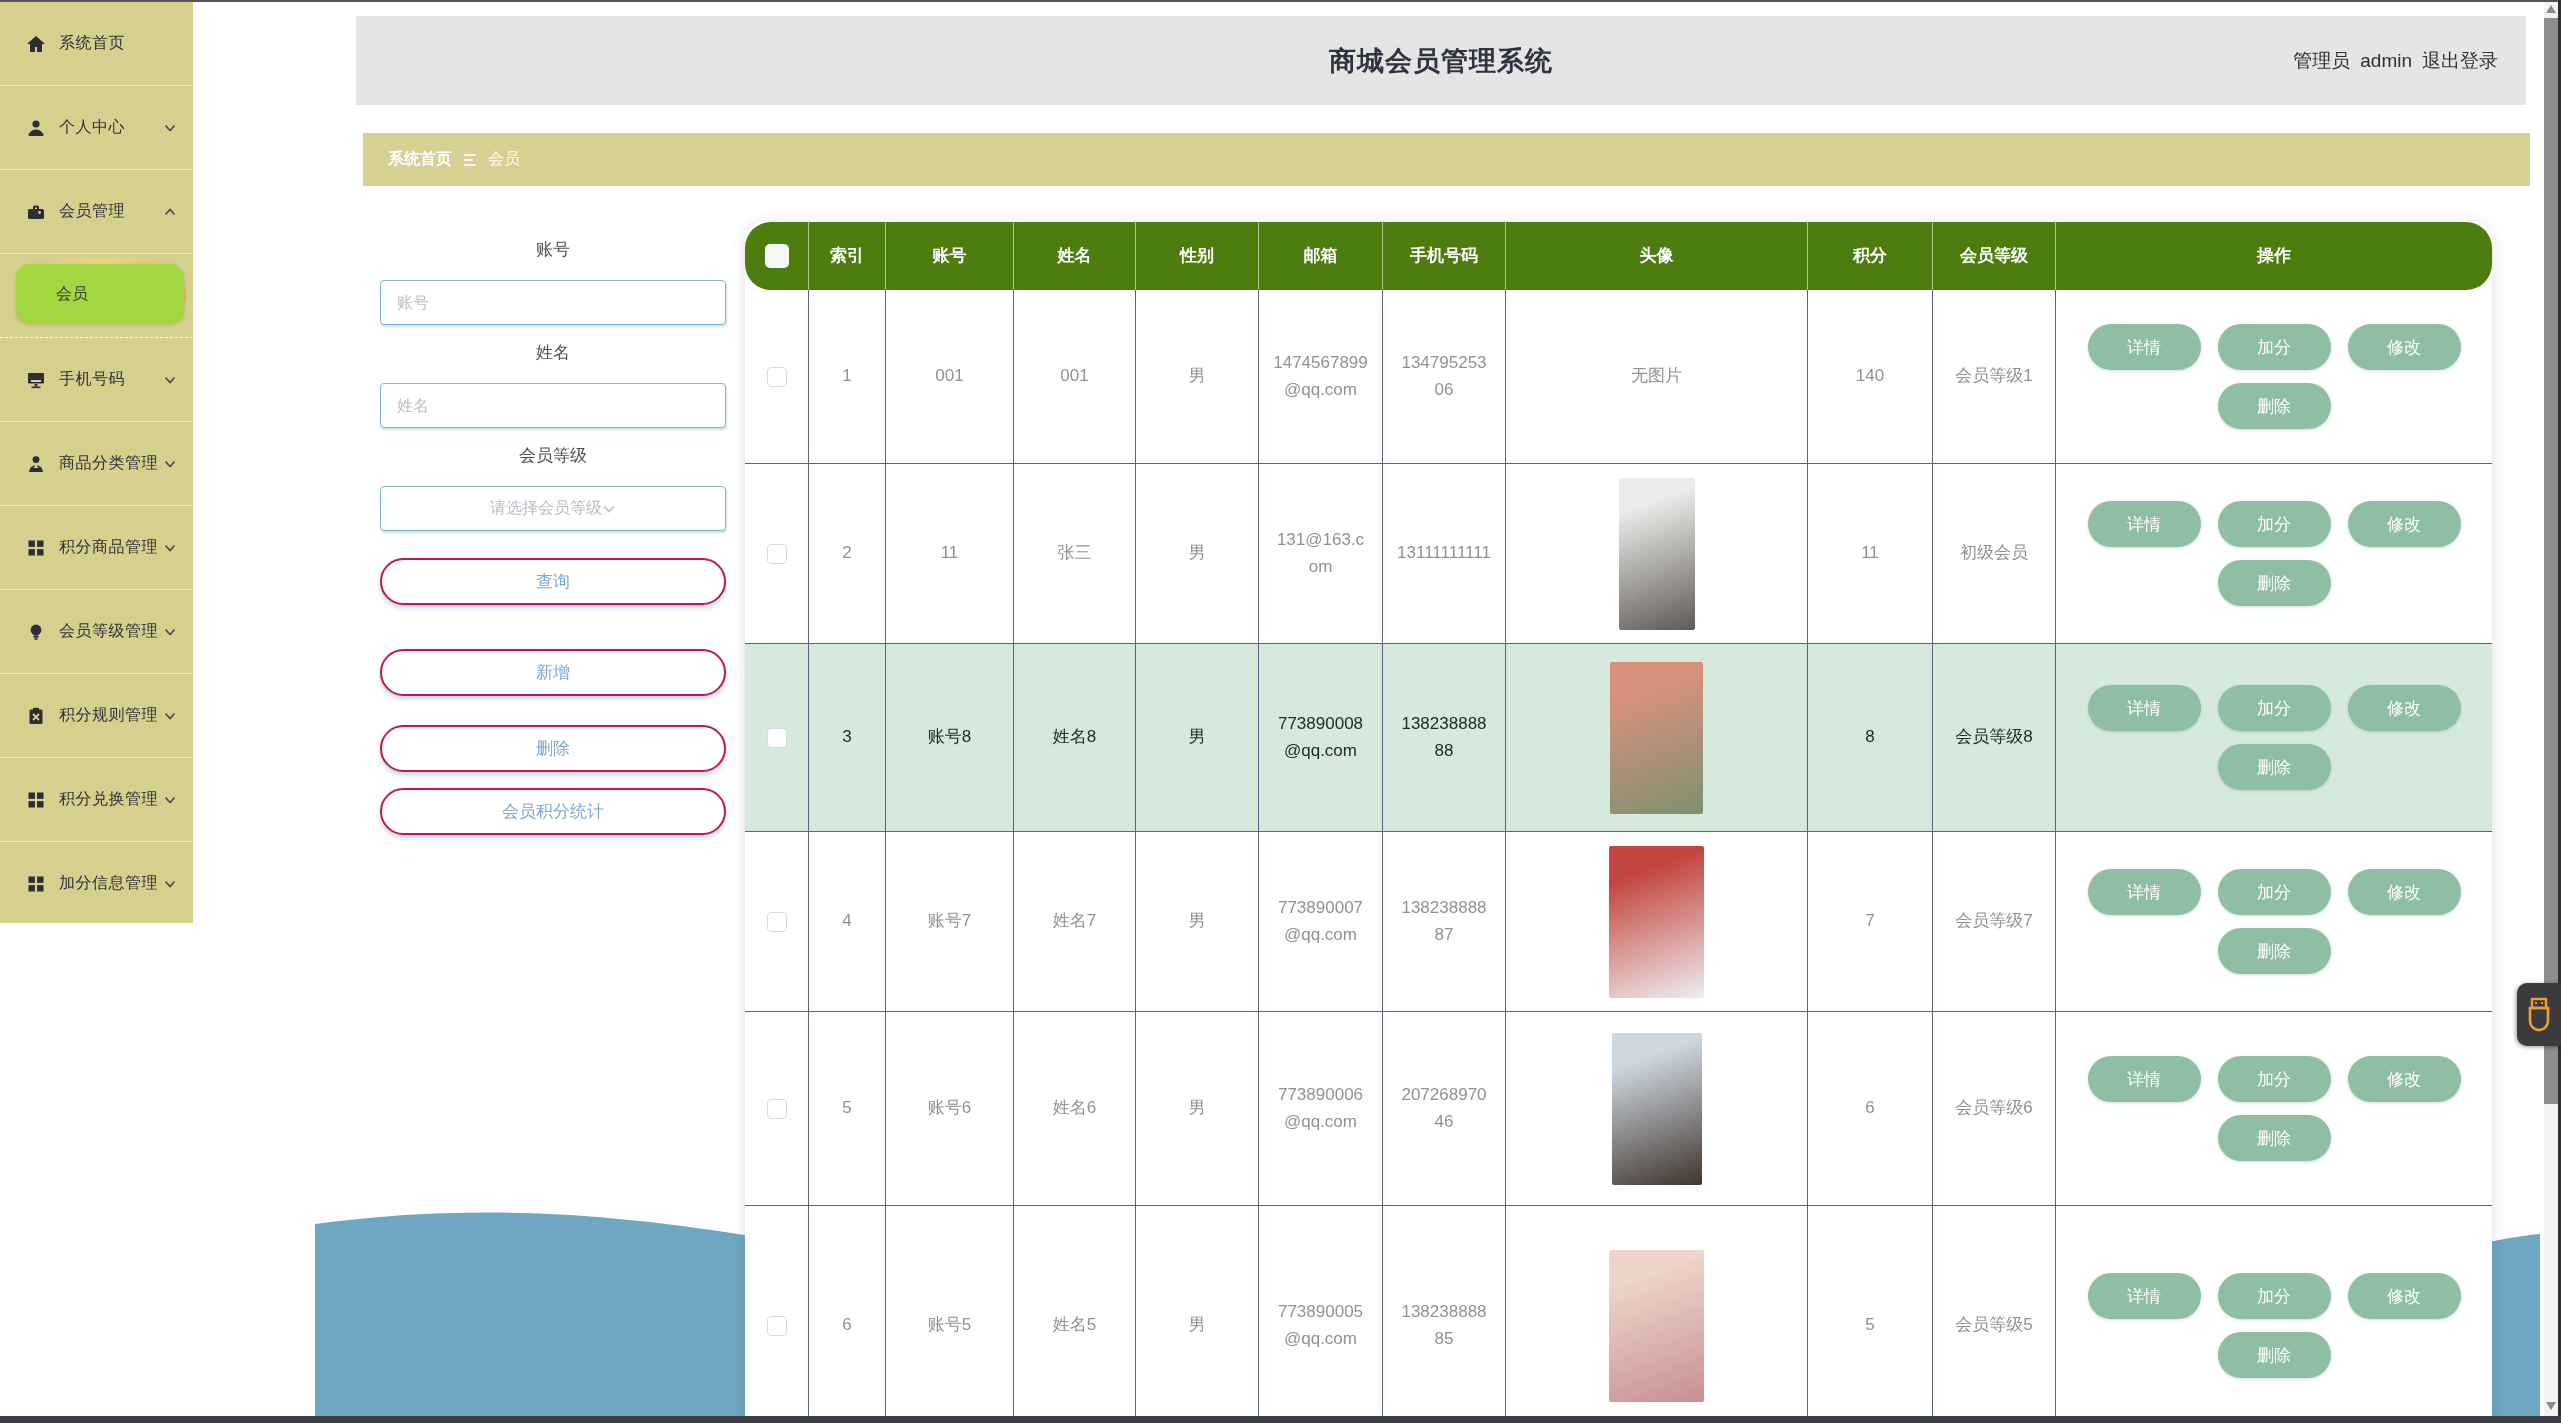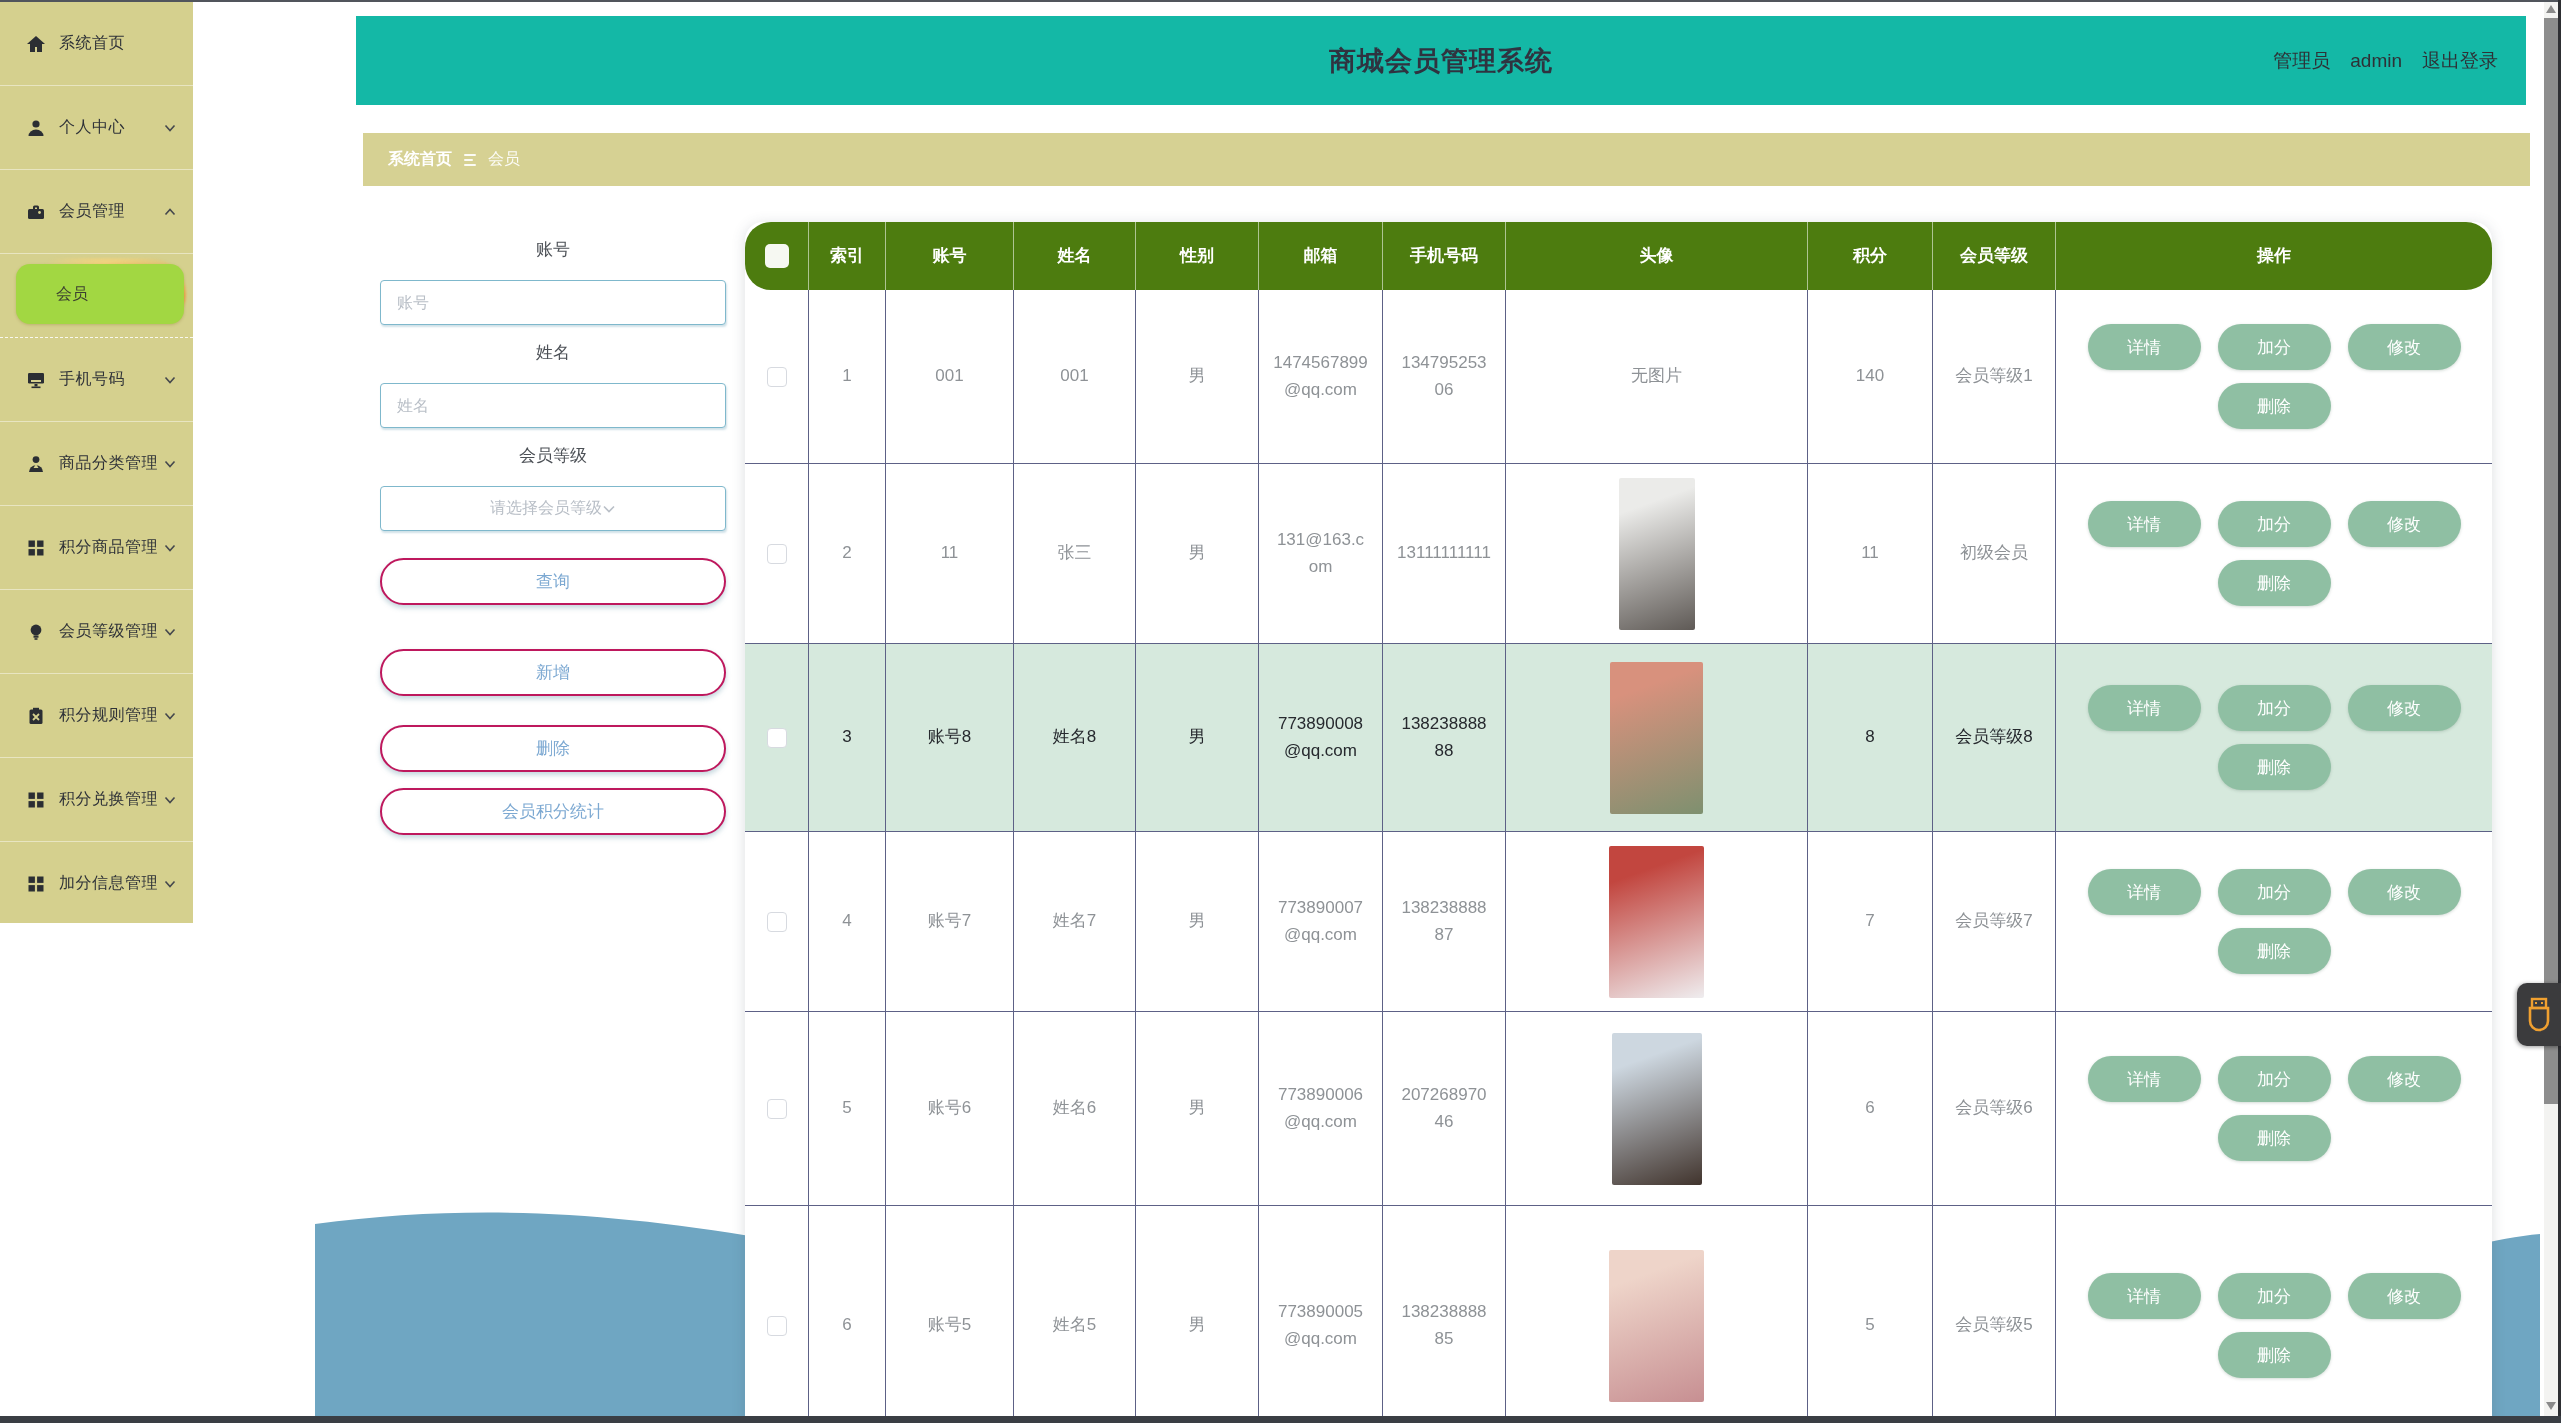--- a/index.html
+++ b/index.html
@@ -35,25 +35,25 @@
   .submenu-pill {
     position:absolute; left:16px; top:10px; width:254px; max-width:168px; height:60px;
     background:#a2d742; border-radius:14px; display:flex; align-items:center;
     padding-left:40px; cursor:pointer; box-shadow:0 1px 3px rgba(120,90,20,0.25);
   }
   .submenu-pill .sp-label { font-size:16px; color:#3c4030; }
 
   
   .app-header {
     position:absolute; left:356px; top:16px; width:2170px; height:89px;
-    background:#14b8a6; z-index:5; display:flex; align-items:center; justify-content:center;
+    background:#e5e5e5; z-index:5; display:flex; align-items:center; justify-content:center;
   }
   .app-title { font-size:27px; font-weight:bold; color:#2f3340; letter-spacing:1px; }
   .header-user {
-    position:absolute; right:28px; top:0; height:89px; display:flex; align-items:center; gap:20px;
+    position:absolute; right:28px; top:0; height:89px; display:flex; align-items:center; gap:10px;
     font-size:19px; color:#2e3136;
   }
   .logout-link { cursor:pointer; }
 
   
   .breadcrumb {
     position:absolute; left:363px; top:133px; width:2167px; height:53px;
     background:#d6d193; z-index:5; display:flex; align-items:center; padding-left:25px; gap:12px;
   }
   .bc-root { font-size:16px; font-weight:bold; color:#ffffff; }

